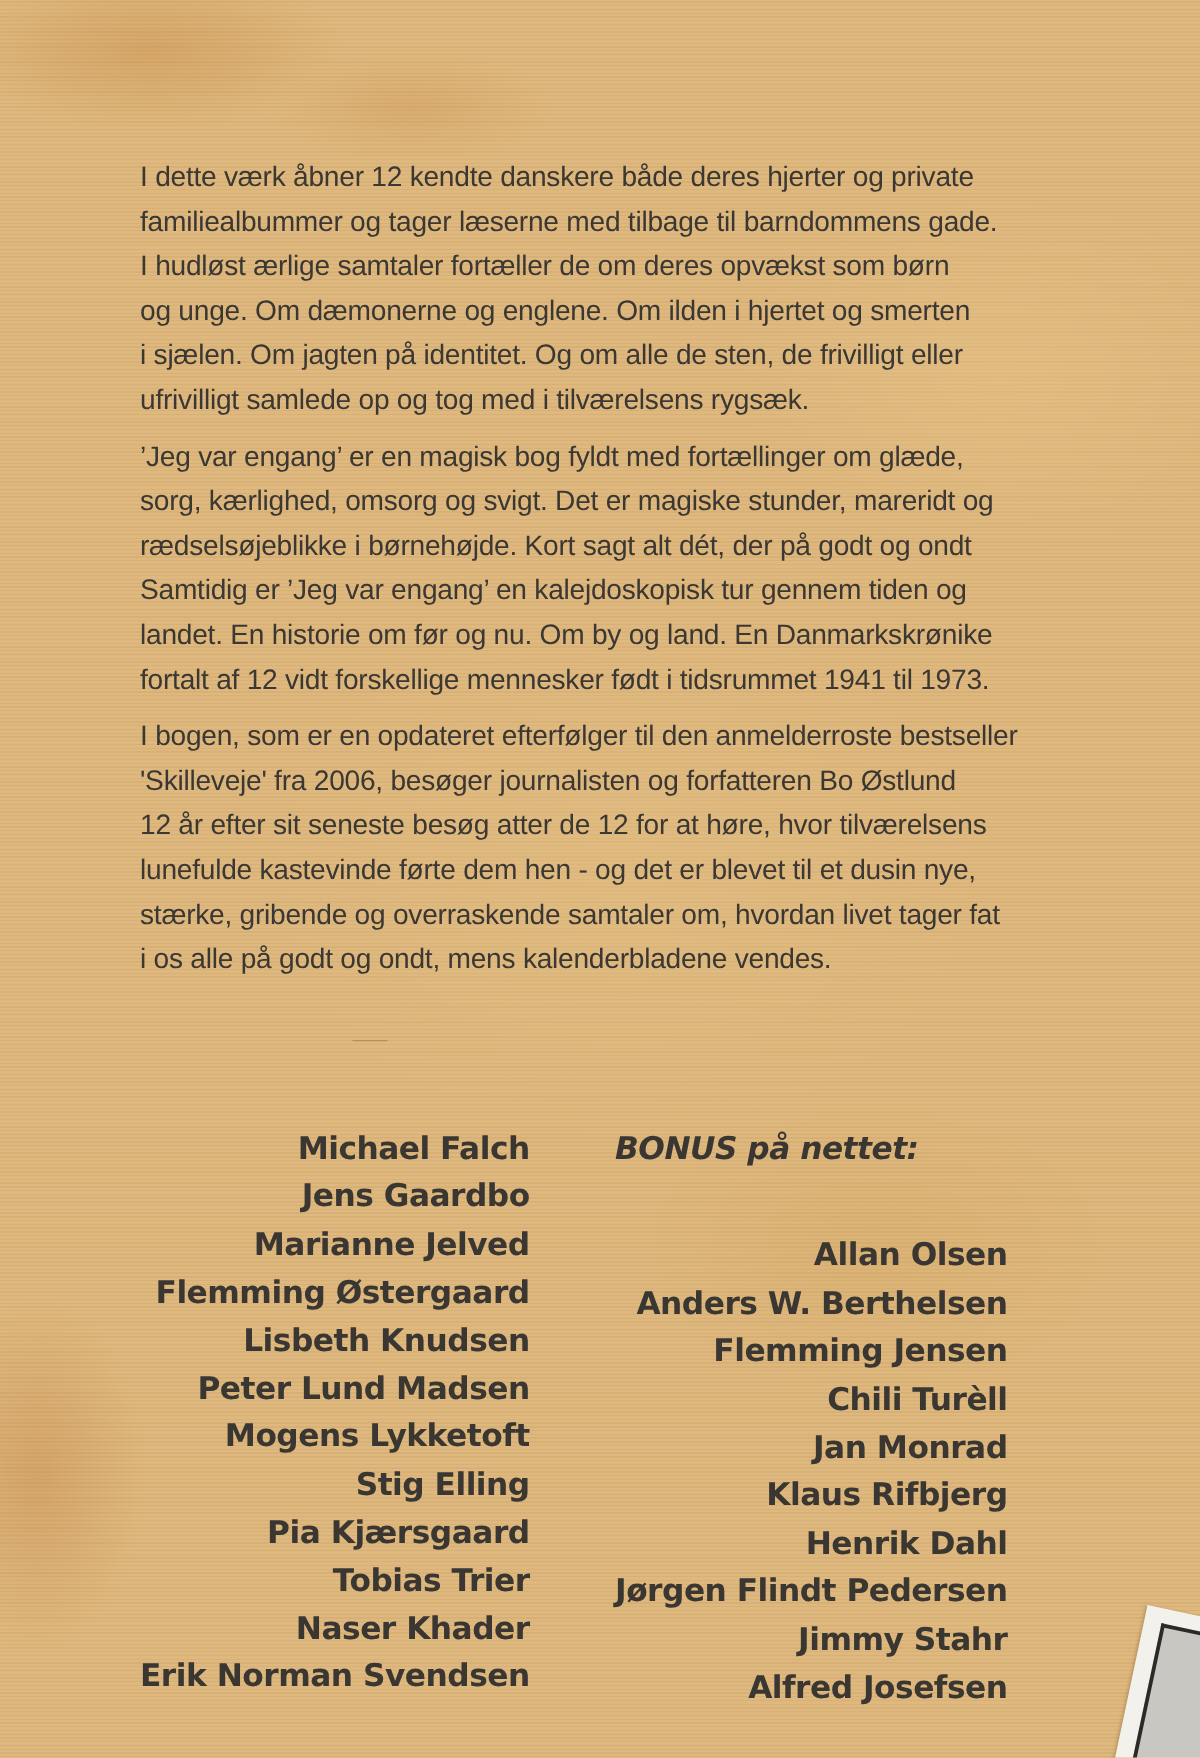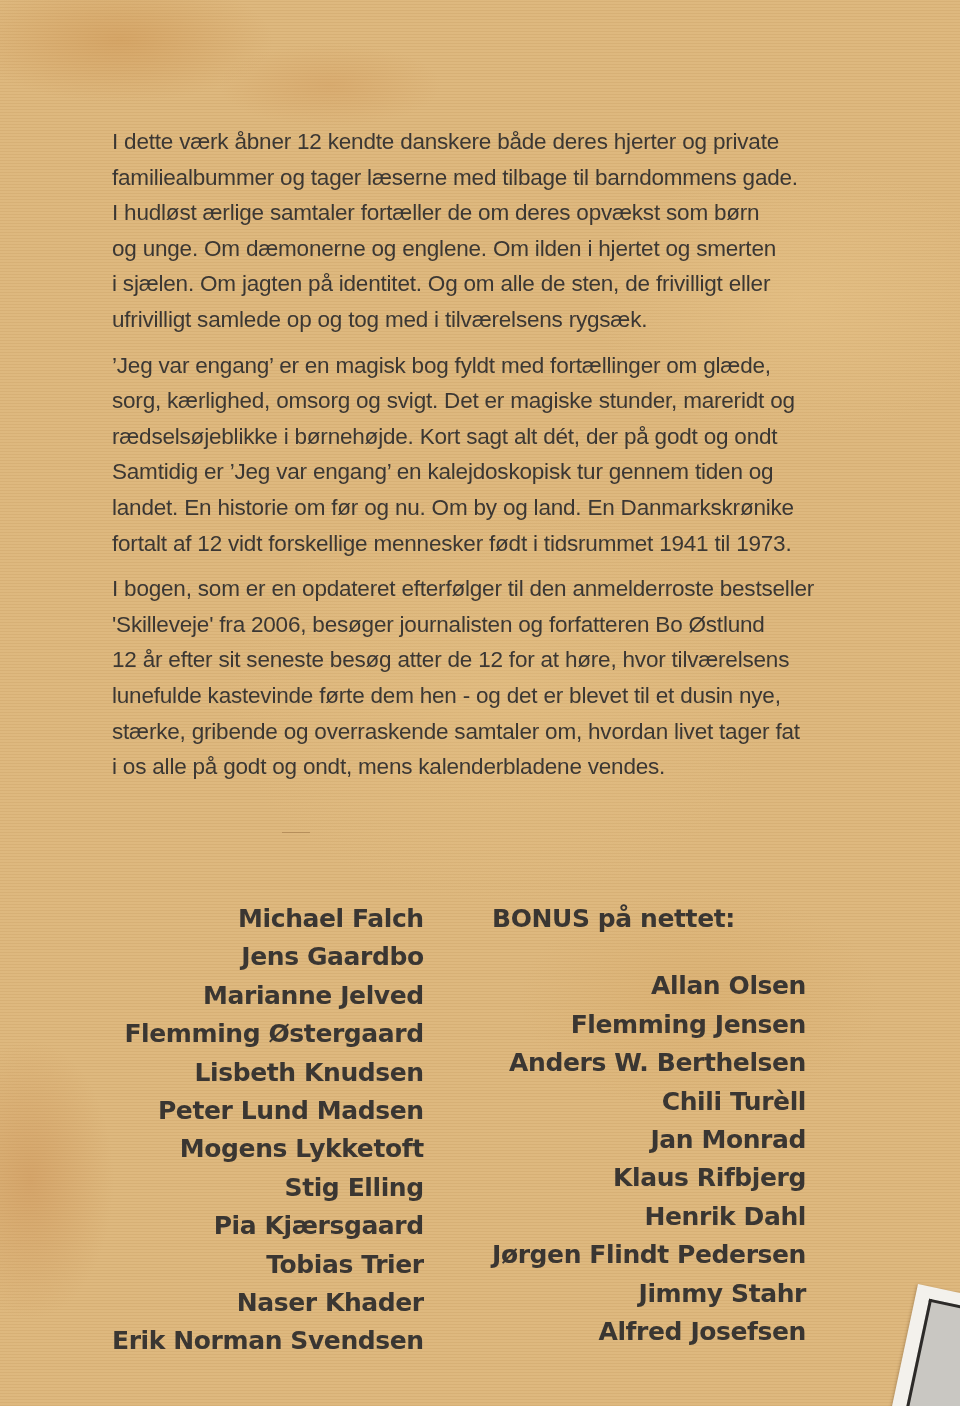--- a/index.html
+++ b/index.html
@@ -66,21 +66,22 @@
     .names.left { left: 112px; }
     .names.right { left: 492px; }
     .names .name {
       display: block;
       white-space: nowrap;
       text-align: right;
     }
     .names .heading {
       display: block;
       white-space: nowrap;
-      margin-bottom: 29px;
+      margin-bottom: 47px;
+      font-style: italic;
     }
 
     .photo-corner {
       position: absolute;
       left: 918px;
       top: 1284px;
       width: 90px;
       height: 160px;
       background: #f3f1ec;
       transform: rotate(12deg);
@@ -141,22 +142,22 @@
   <span class="name">Stig Elling</span>
   <span class="name">Pia Kjærsgaard</span>
   <span class="name">Tobias Trier</span>
   <span class="name">Naser Khader</span>
   <span class="name">Erik Norman Svendsen</span>
 </div>
 
 <div class="names right">
   <span class="heading">BONUS på nettet:</span>
   <span class="name">Allan Olsen</span>
+  <span class="name">Anders W. Berthelsen</span>
   <span class="name">Flemming Jensen</span>
-  <span class="name">Anders W. Berthelsen</span>
   <span class="name">Chili Turèll</span>
   <span class="name">Jan Monrad</span>
   <span class="name">Klaus Rifbjerg</span>
   <span class="name">Henrik Dahl</span>
   <span class="name">Jørgen Flindt Pedersen</span>
   <span class="name">Jimmy Stahr</span>
   <span class="name">Alfred Josefsen</span>
 </div>
 
 <div class="photo-corner">

